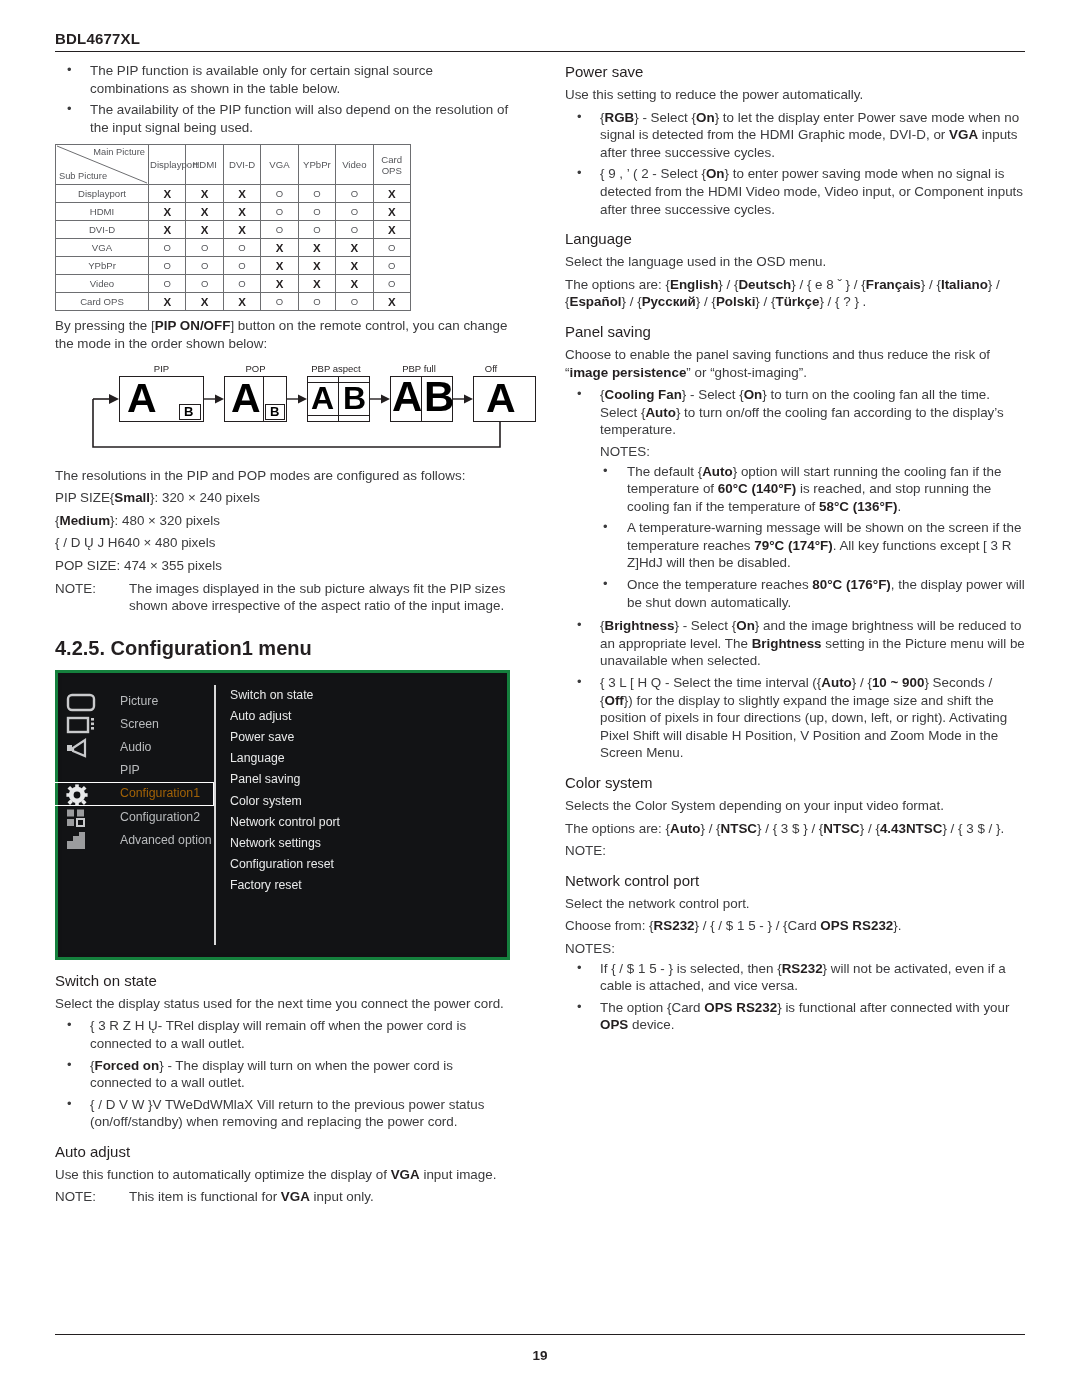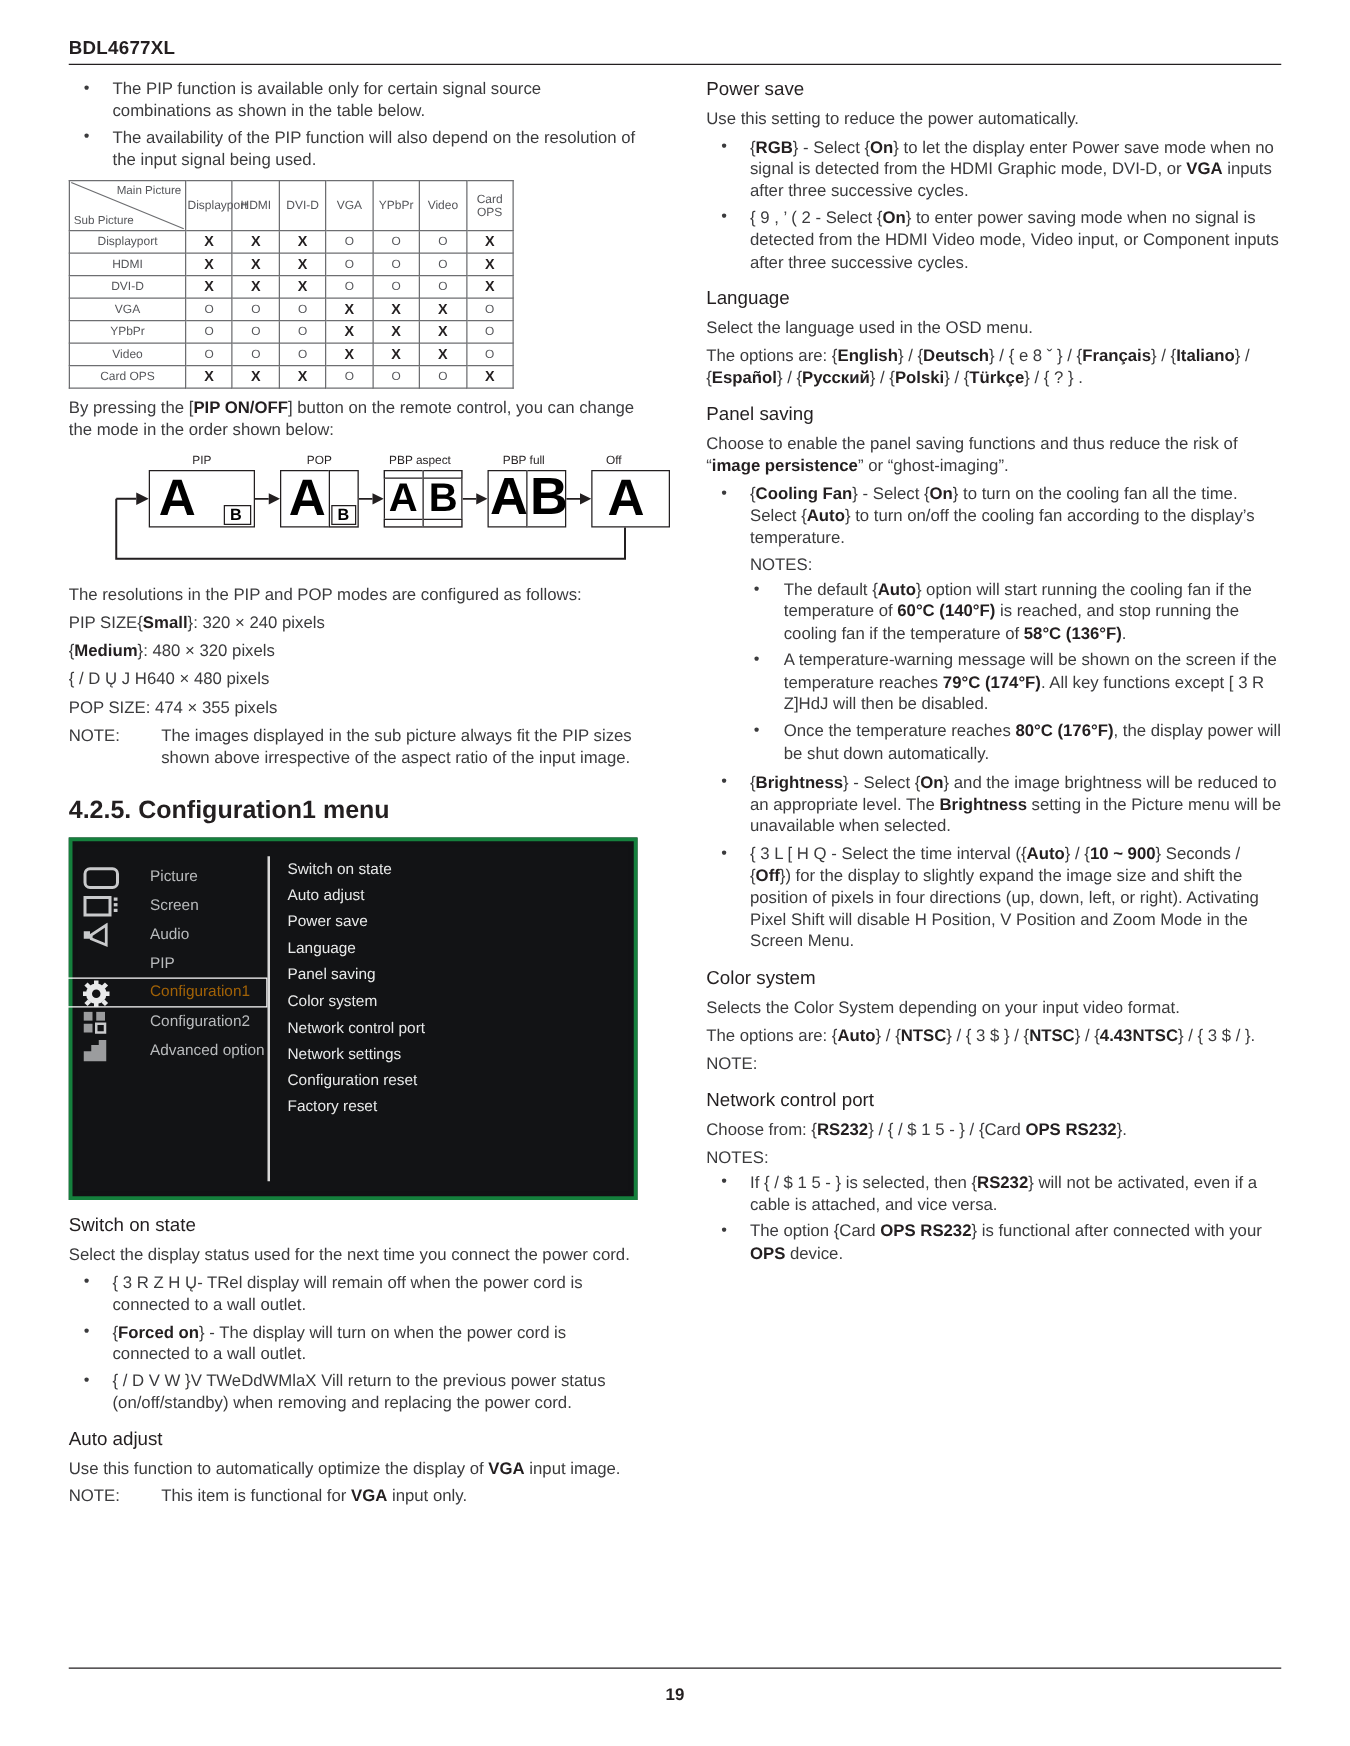--- a/index.html
+++ b/index.html
@@ -454,20 +454,21 @@
     </ul>
 
     <h3 class="sec">Color system</h3>
     <div class="body">Selects the Color System depending on your input video format.</div>
     <div class="body">The options are: {<span class="bd">Auto</span>} / {<span class="bd">NTSC</span>} / { 3 $ } / {<span class="bd">NTSC</span>} / {<span class="bd">4.43NTSC</span>} / { 3 $ /  }.</div>
     <div class="noterow">
       <span class="nl">NOTE:</span>
     </div>
 
     <h3 class="sec">Network control port</h3>
+    <div class="body">Select the network control port.</div>
     <div class="body">Choose from: {<span class="bd">RS232</span>} / { / $ 1   5 - } / {Card <span class="bd">OPS</span> <span class="bd">RS232</span>}.</div>
     <div class="body" style="margin-bottom:2px;">NOTES:</div>
     <ul class="bl">
       <li>If { / $ 1   5 - } is selected, then {<span class="bd">RS232</span>} will not be activated, even if a cable is attached, and vice versa.</li>
       <li>The option {Card <span class="bd">OPS</span> <span class="bd">RS232</span>} is functional after connected with your <span class="bd">OPS</span> device.</li>
     </ul>
 
   </div>
 
   <div class="footrule"></div>

